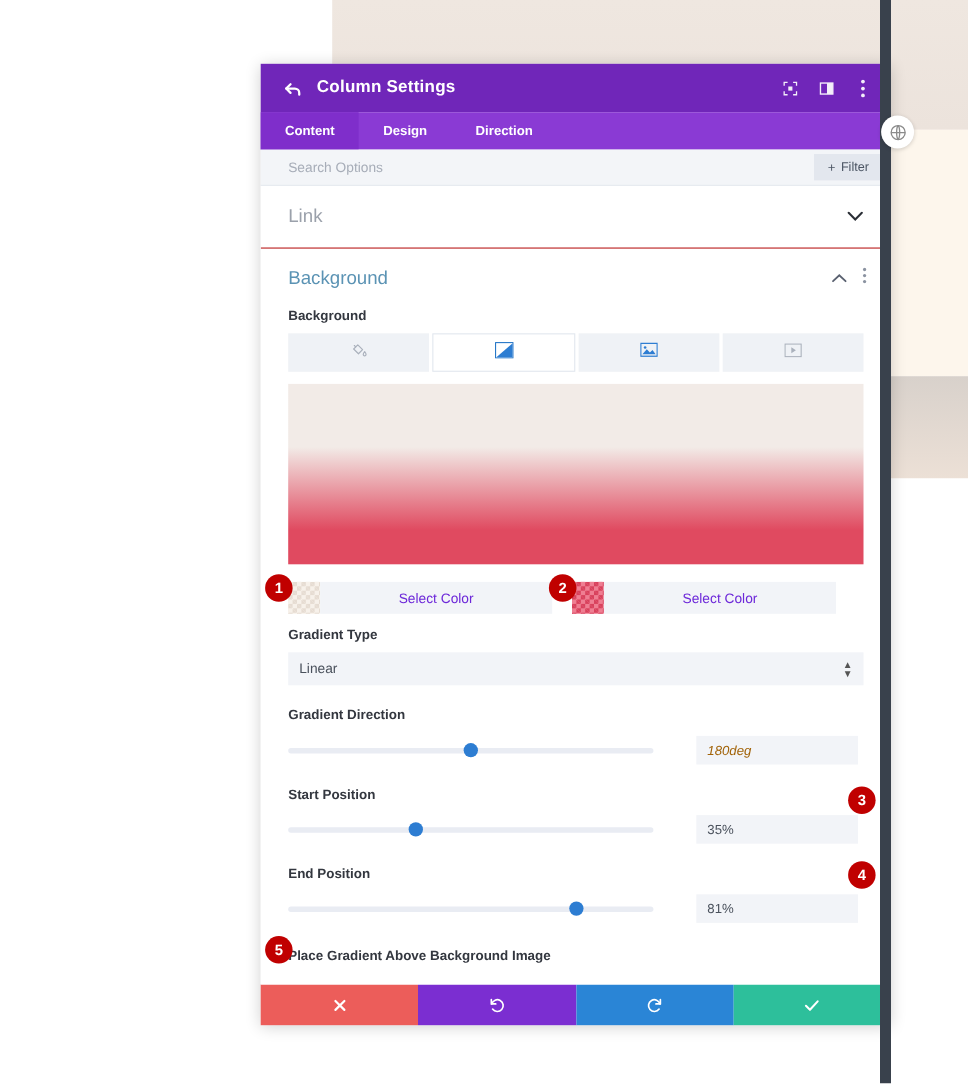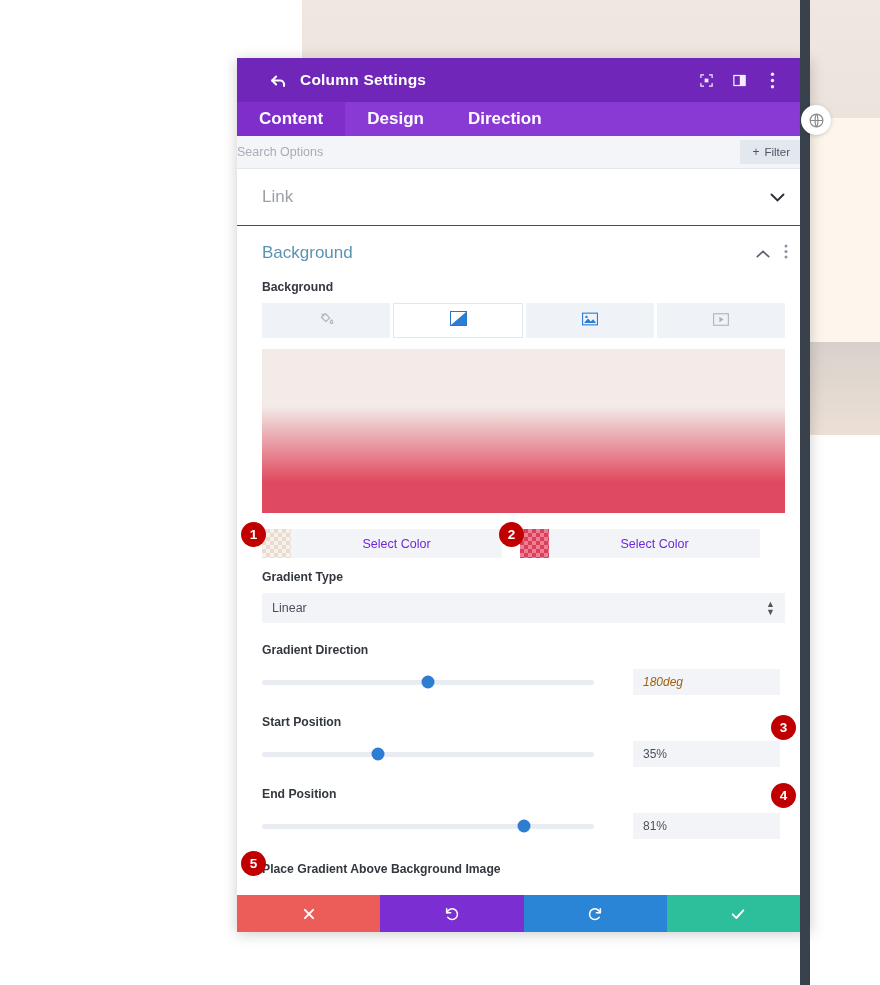--- a/index.html
+++ b/index.html
@@ -45,41 +45,41 @@
   .modal {
     position: absolute; left: 237px; top: 58px;
     width: 573px; height: 874px;
     background: #fff;
     box-shadow: 0 2px 14px rgba(0,0,0,.20);
     z-index: 20;
     display: flex; flex-direction: column;
   }
   .modal-header {
     height: 44px; background: #7026b9;
-    display: flex; align-items: center; padding: 0 30px;
+    display: flex; align-items: center; padding: 0 18px;
     flex: 0 0 auto;
   }
   .back-arrow { width: 22px; height: 22px; display: flex; align-items: center; justify-content: center; margin-right: 11px; }
   .modal-title { color: #fff; font-size: 15.5px; font-weight: bold; letter-spacing: .2px; }
   .header-icons { margin-left: auto; display: flex; align-items: center; gap: 17px; }
   .header-icons .hicon { width: 16px; height: 16px; display: flex; align-items: center; justify-content: center; opacity: .92; }
 
   .tabbar {
     height: 34px; background: #8a3ad4; display: flex; align-items: stretch;
     flex: 0 0 auto;
   }
   .tab {
     display: flex; align-items: center; padding: 0 22px;
-    color: #fff; font-size: 17px; font-weight: bold;
+    color: #fff; font-size: 12px; font-weight: bold;
   }
   .tab.active { background: #7f2ecb; }
 
   .searchbar {
     height: 33px; background: #f3f5f8; border-bottom: 1px solid #e4e8ee;
-    display: flex; align-items: center; padding-right: 8px;
+    display: flex; align-items: center; padding-left: 25px; padding-right: 8px;
     flex: 0 0 auto;
   }
   .search-placeholder { color: #a7adb8; font-size: 12.5px; }
   .filter-btn {
     margin-left: auto; background: #e3e7ee; color: #4c5664;
     font-size: 11.5px; padding: 5px 12px; display: flex; align-items: center; gap: 5px;
   }
   .filter-plus { font-size: 12px; }
 
   .scroll-area { position: relative; flex: 1 1 auto; overflow: hidden; background: #fff; }

